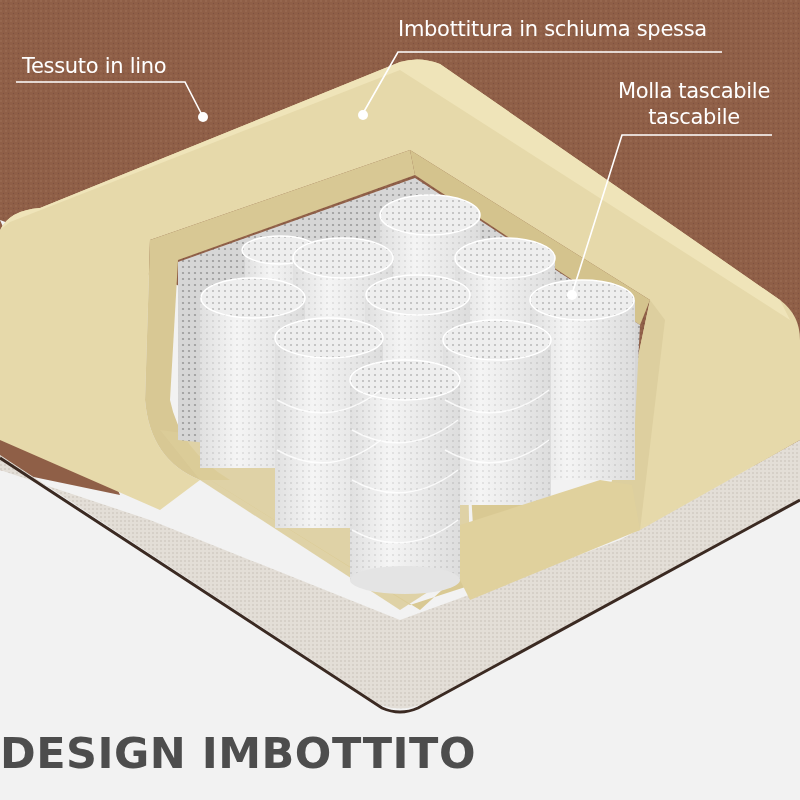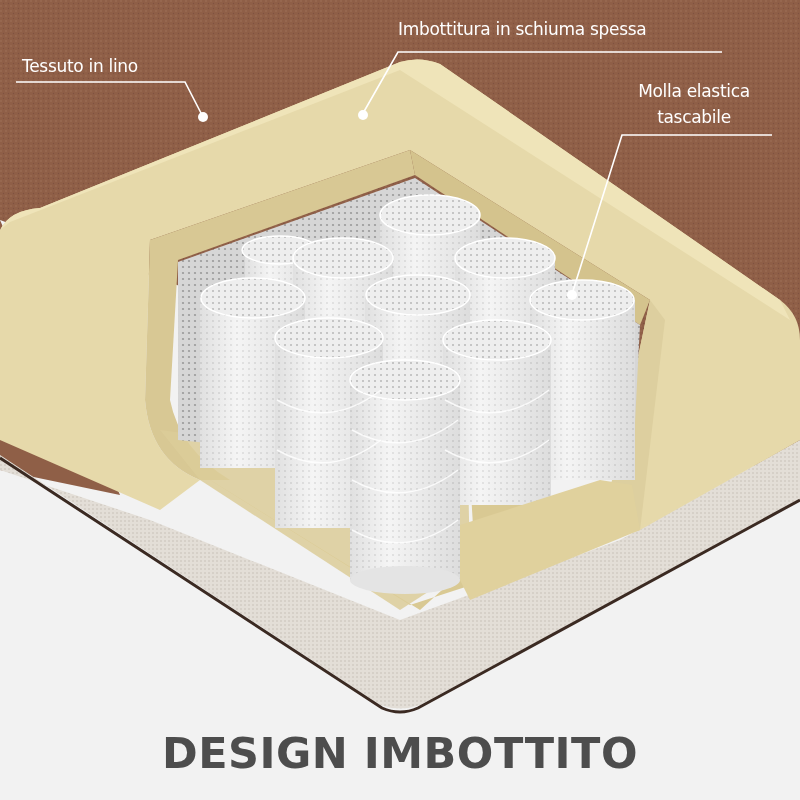--- a/index.html
+++ b/index.html
@@ -1,23 +1,23 @@
 <!DOCTYPE html>
 <html><head>
 <meta charset="utf-8">
 <style>
   html, body { margin: 0; padding: 0; }
   body { width: 800px; height: 800px; overflow: hidden; background: #f2f2f2; font-family: "Liberation Sans", "DejaVu Sans", sans-serif; position: relative; }
   #scene { position: absolute; left: 0; top: 0; width: 800px; height: 800px; }
-  .callout-label { position: absolute; color: #ffffff; font-size: 17px; line-height: 26px; white-space: nowrap; font-family: "DejaVu Sans", "Liberation Sans", sans-serif; letter-spacing: -0.3px; }
+  .callout-label { position: absolute; color: #ffffff; font-size: 21px; line-height: 26px; white-space: nowrap; font-family: "DejaVu Sans", "Liberation Sans", sans-serif; letter-spacing: -0.3px; }
   #label-tessuto { left: 22px; top: 53px; }
   #label-imbottitura { left: 398px; top: 16px; }
   #label-molla { left: 612px; top: 78px; text-align: center; width: 164px; }
   #label-molla span { display: block; }
-  #footer-title { position: absolute; left: 0; top: 728px; width: 800px; text-align: center; font-size: 43px; font-weight: bold; color: #4d4d4d; letter-spacing: 0.5px; font-family: "DejaVu Sans", "Liberation Sans", sans-serif; }
+  #footer-title { position: absolute; left: 0; top: 728px; width: 800px; text-align: left; font-size: 43px; font-weight: bold; color: #4d4d4d; letter-spacing: 0.5px; font-family: "DejaVu Sans", "Liberation Sans", sans-serif; }
 </style>
 </head>
 <body>
 
 <svg id="scene" viewBox="0 0 800 800" xmlns="http://www.w3.org/2000/svg">
   <defs>
     <pattern id="mesh" width="6" height="6" patternUnits="userSpaceOnUse">
       <rect width="6" height="6" fill="#eeeeee"></rect>
       <circle cx="3" cy="3" r="1" fill="#b8b8b8"></circle>
     </pattern>
@@ -135,17 +135,17 @@
   <g fill="#ffffff">
     <circle cx="203" cy="117" r="5"></circle>
     <circle cx="363" cy="115" r="5"></circle>
     <circle cx="572" cy="295" r="5"></circle>
   </g>
 </svg>
 
 <div id="label-tessuto" class="callout-label">Tessuto in lino</div>
 <div id="label-imbottitura" class="callout-label">Imbottitura in schiuma spessa</div>
 <div id="label-molla" class="callout-label">
-  <span>Molla elastica</span>
+  <span>Molla tascabile</span>
   <span>tascabile</span>
 </div>
 
 <div id="footer-title">DESIGN IMBOTTITO</div>
 
 </body></html>

